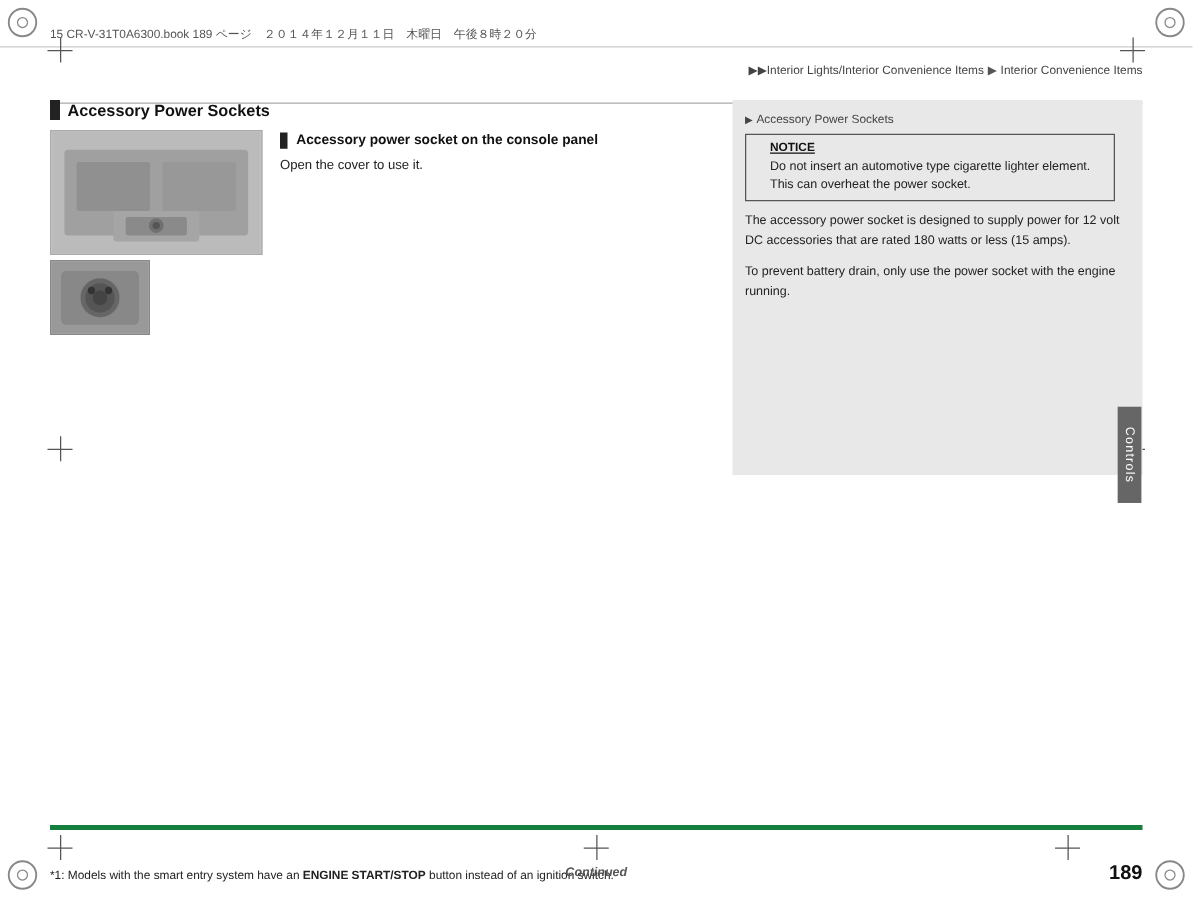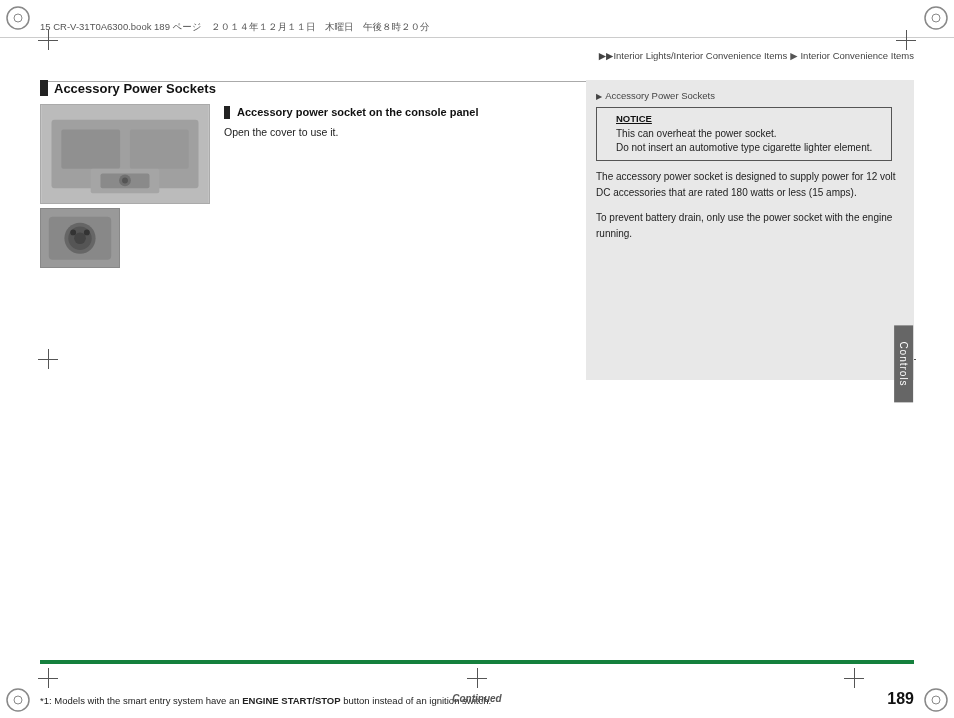--- a/index.html
+++ b/index.html
@@ -388,22 +388,22 @@
 
   <div class="right-col">
 
     <div style="background:#e8e8e8;padding:10px;min-height:300px;position:relative;">
 
       <div class="right-section-label">Accessory Power Sockets</div>
 
       
       <div class="notice-box">
         <div class="notice-label">NOTICE</div>
+        <div class="notice-text">Do not insert an automotive type cigarette lighter element.</div>
         <div class="notice-text">This can overheat the power socket.</div>
-        <div class="notice-text">Do not insert an automotive type cigarette lighter element.</div>
       </div>
 
       <p class="right-body-text">The accessory power socket is designed to supply power for 12 volt DC accessories that are rated 180 watts or less (15 amps).</p>
       <p class="right-body-text">To prevent battery drain, only use the power socket with the engine running.</p>
 
     </div>
 
     <div class="controls-tab">Controls</div>
 
   </div>

